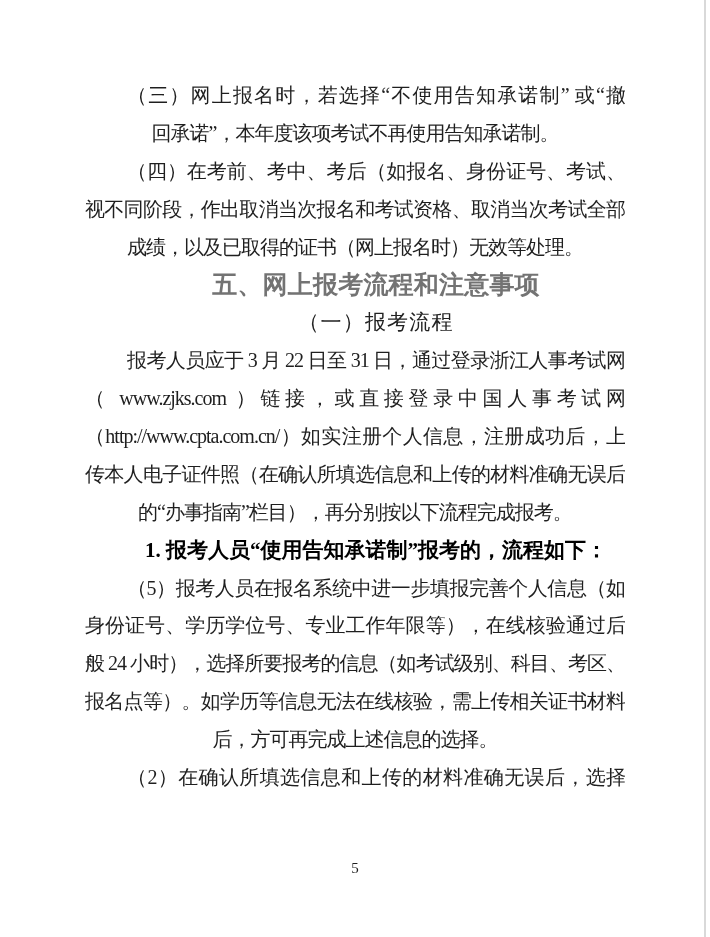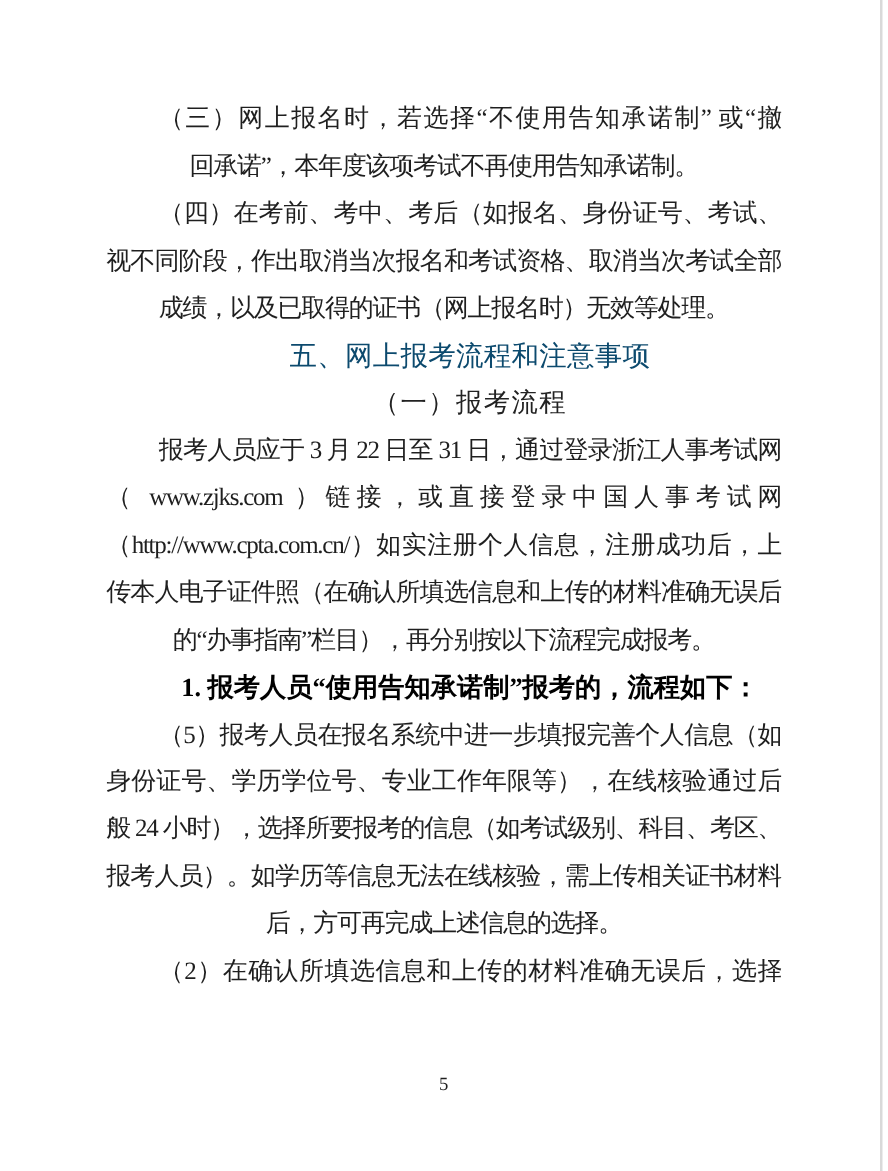--- a/index.html
+++ b/index.html
@@ -46,23 +46,23 @@
   .fill {
     white-space: normal;
     text-align: justify;
     text-align-last: justify;
   }
   .indent {
     text-indent: 42px;
   }
   .h1 {
     font-family: "Liberation Sans", sans-serif;
-    font-weight: normal;
-    color: #0c4a6e;
-    font-size: 22px;
+    font-weight: bold;
+    color: #737373;
+    font-size: 25px;
     letter-spacing: 0.2px;
   }
   .h2 {
     font-weight: bold;
     color: #000000;
     font-size: 21px;
     letter-spacing: 0px;
   }
   .kai {
     font-size: 21px;
@@ -95,21 +95,21 @@
     <div class="line indent kai">（一）报考流程</div>
     <div class="line indent fill">报考人员应于 3 月 22 日至 31 日，通过登录浙江人事考试网</div>
     <div class="line fill">（ www.zjks.com ）链接，或直接登录中国人事考试网</div>
     <div class="line fill">（http://www.cpta.com.cn/）如实注册个人信息，注册成功后，上</div>
     <div class="line fill">传本人电子证件照（在确认所填选信息和上传的材料准确无误后</div>
     <div class="line">的“办事指南”栏目），再分别按以下流程完成报考。</div>
     <div class="line indent h2">1. 报考人员“使用告知承诺制”报考的，流程如下：</div>
     <div class="line indent fill">（5）报考人员在报名系统中进一步填报完善个人信息（如</div>
     <div class="line fill">身份证号、学历学位号、专业工作年限等），在线核验通过后（一</div>
     <div class="line fill">般 24 小时），选择所要报考的信息（如考试级别、科目、考区、</div>
-    <div class="line fill">报考人员）。如学历等信息无法在线核验，需上传相关证书材料</div>
+    <div class="line fill">报名点等）。如学历等信息无法在线核验，需上传相关证书材料</div>
     <div class="line">后，方可再完成上述信息的选择。</div>
     <div class="line indent fill">（2）在确认所填选信息和上传的材料准确无误后，选择（点</div>
   </div>
 
   <div class="footer">5</div>
 
   <div class="page-edge"></div>
 
 </div>
 

